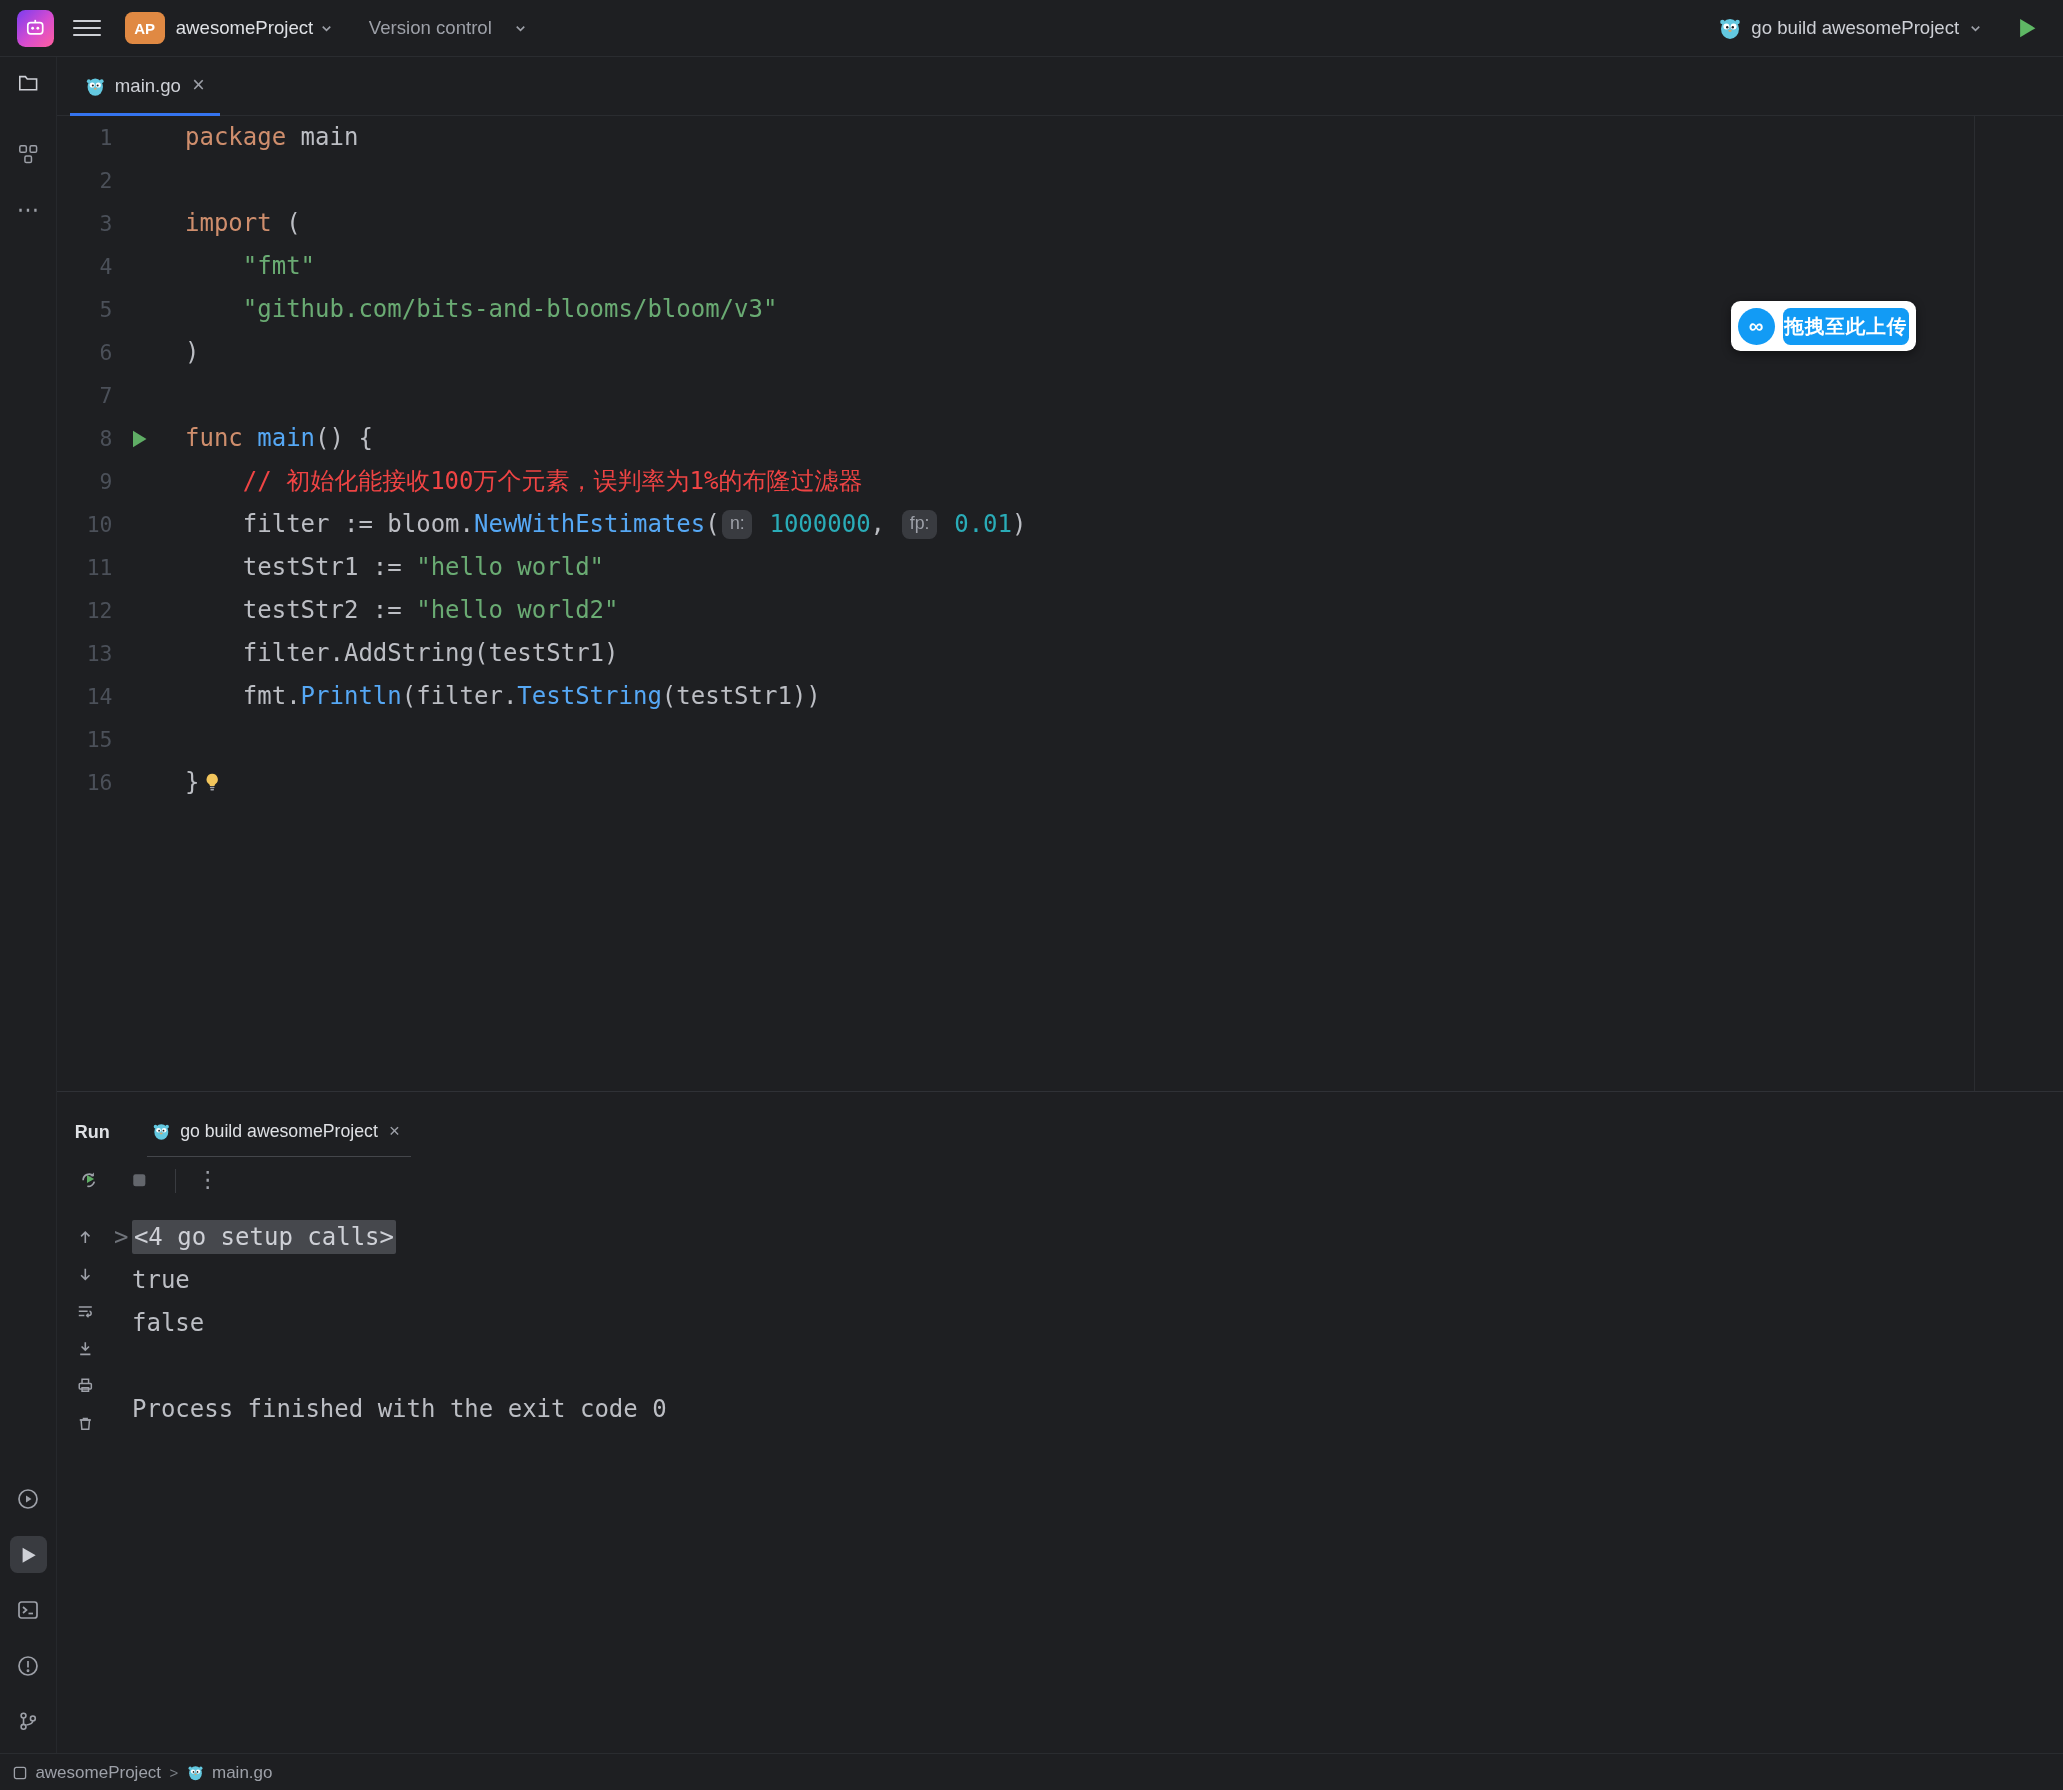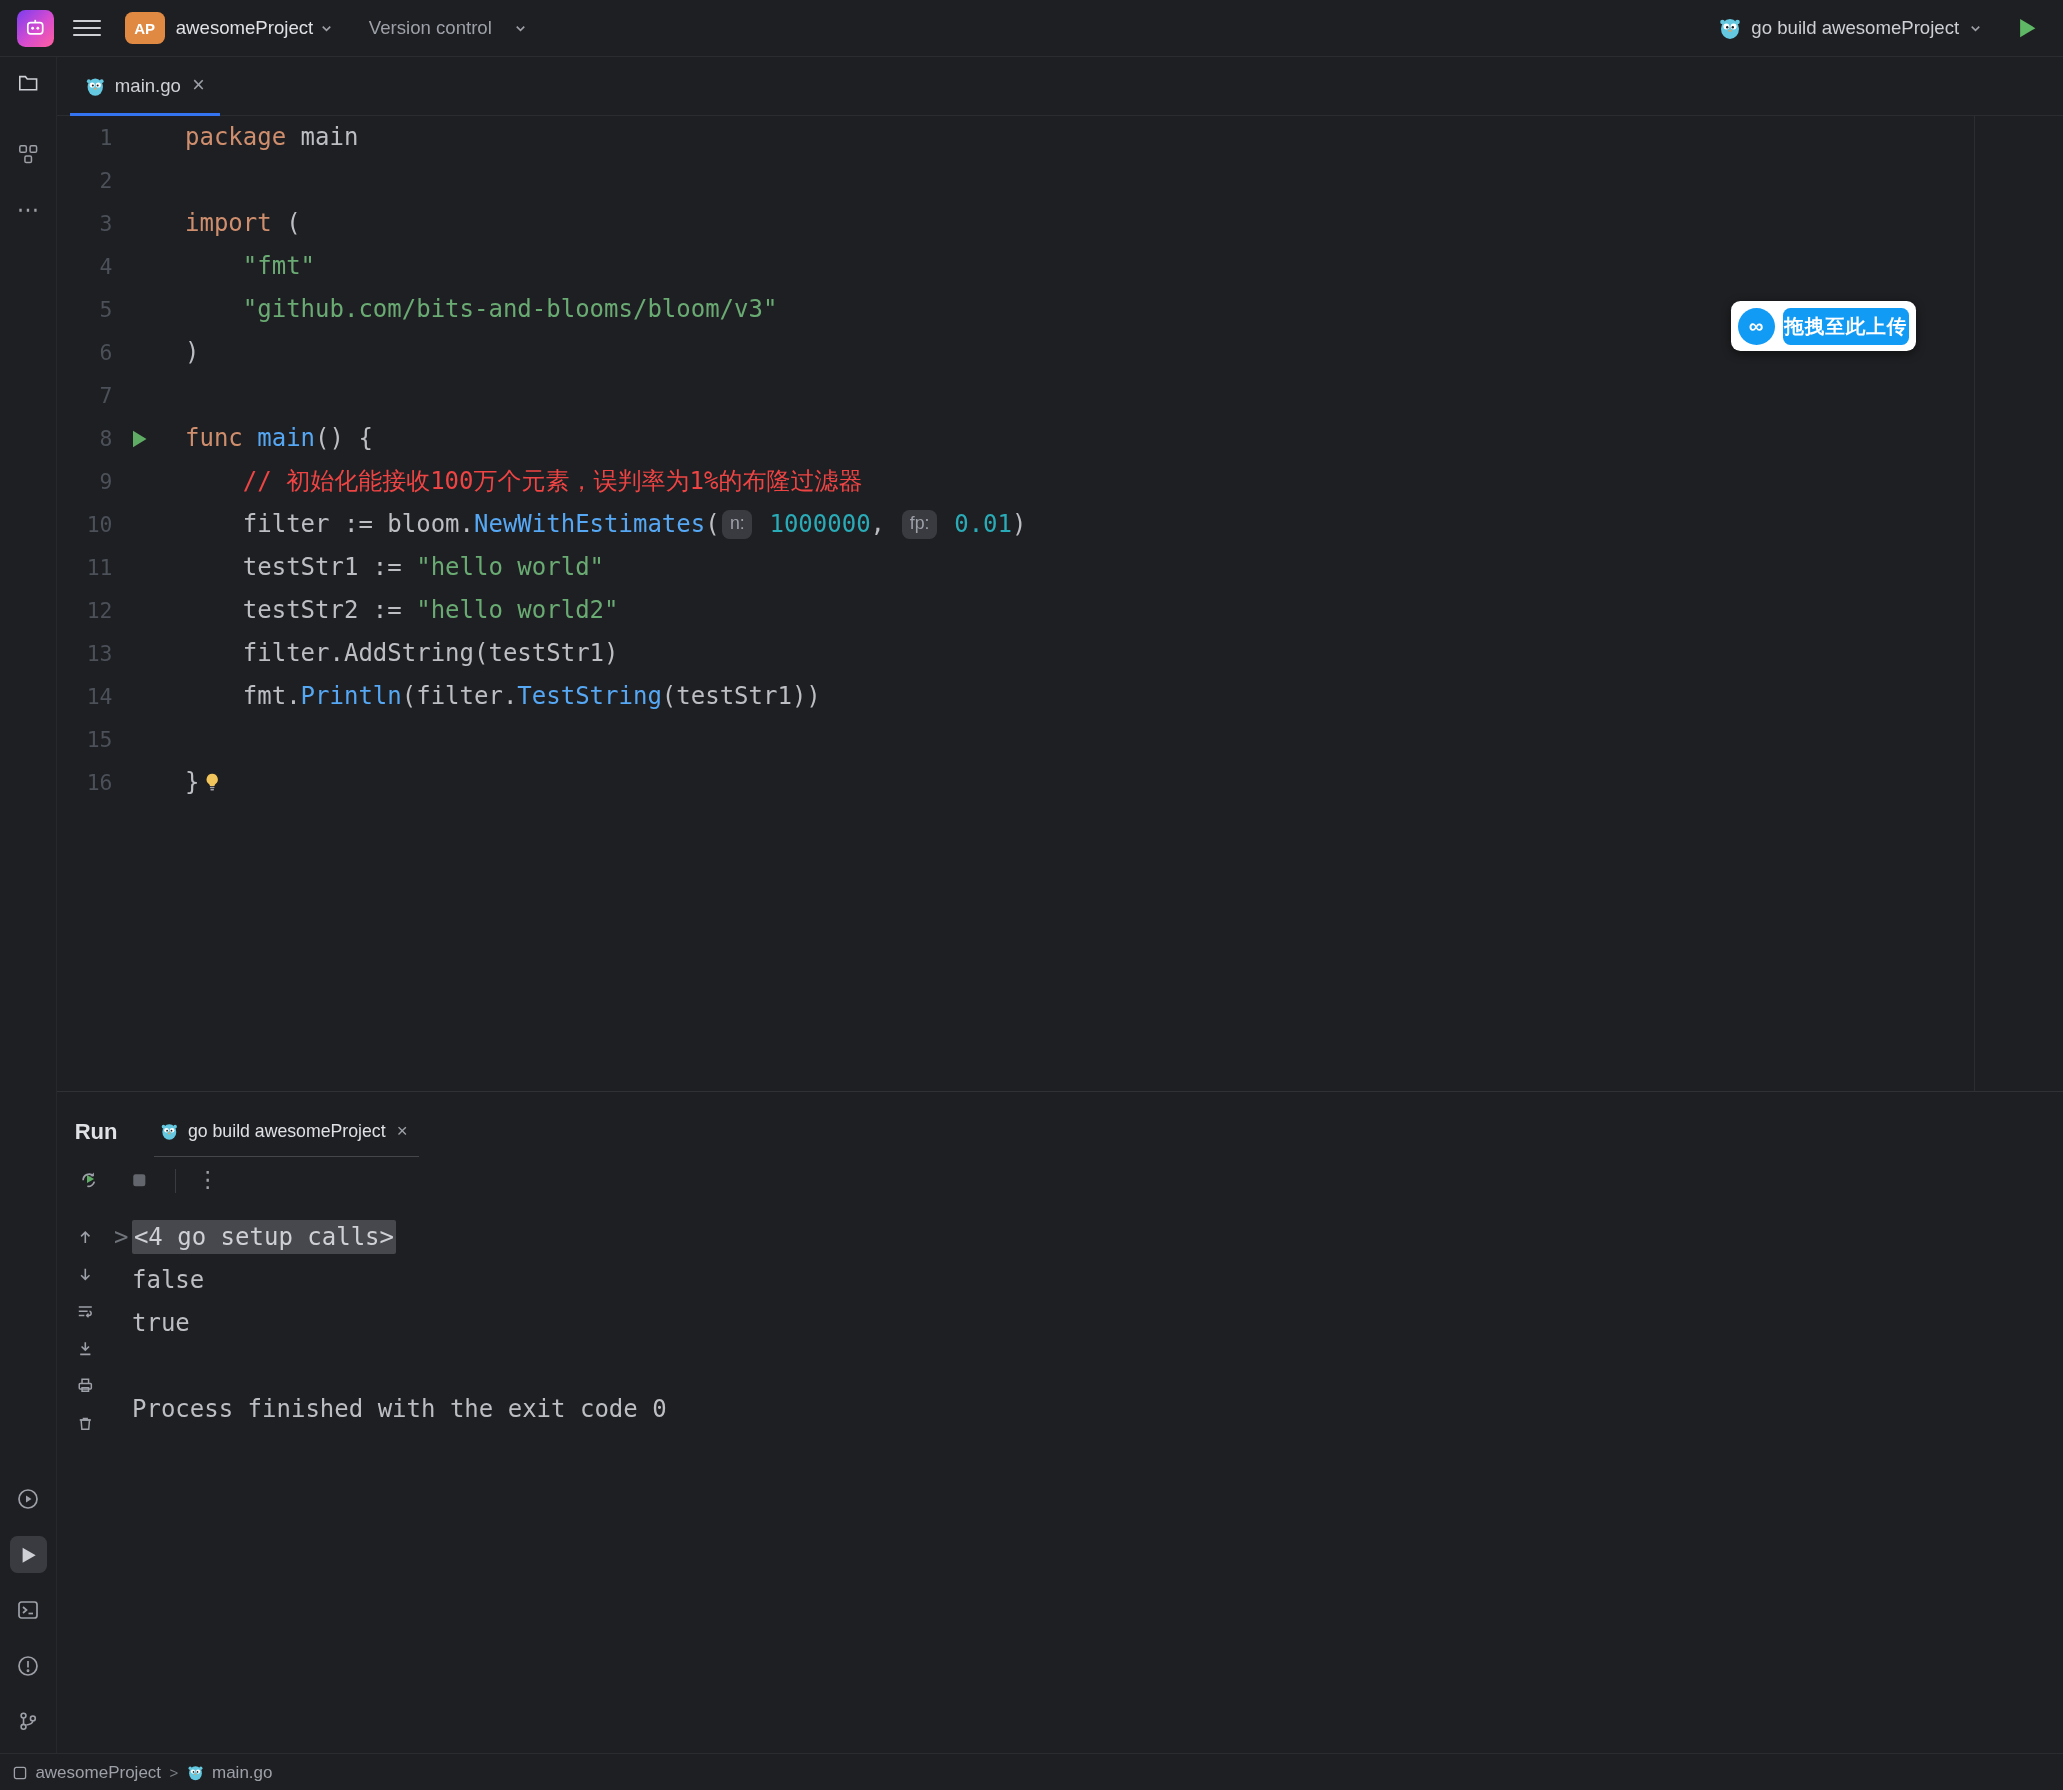--- a/index.html
+++ b/index.html
@@ -67,21 +67,21 @@
             border-radius:9.3px; display:flex; align-items:center; padding:0 7.5px 0 6.5px; gap:8.4px;
             box-shadow:0 2.8px 9.3px rgba(0,0,0,.45); cursor:pointer; }
   .upload-circle { width:37px; height:37px; border-radius:50%; background:#129bf5; color:#fff;
                    display:grid; place-items:center; font-size:20.5px; font-weight:700; }
   .upload-label { flex:1; height:37px; background:#129bf5; border-radius:7.5px; color:#fff;
                   display:grid; place-items:center; font-size:19.6px; font-weight:600; letter-spacing:0.9px; }
 
   
   .runpanel { flex:1 1 auto; position:relative; min-height:0; }
   .rp-head { display:flex; align-items:center; height:65px; padding-top:15px; }
-  .rp-title { margin-left:17.7px; font-size:22px; font-weight:600; color:#dfe1e5; }
+  .rp-title { margin-left:17.7px; font-size:18px; font-weight:600; color:#dfe1e5; }
   .rp-tab { margin-left:37px; height:50px; display:flex; align-items:center; gap:9.3px;
             padding:0 11.2px 0 5.6px; border-bottom:1.9px solid #44464b; cursor:pointer; }
   .rp-tab-label { font-size:17.7px; color:#dfe1e5; }
   .rp-tools { display:flex; align-items:center; height:47px; margin-left:17px; gap:20.5px; }
   .rp-sep { width:0.9px; height:24px; background:#393b40; }
   .kebab { color:#9da0a8; font-size:22.4px; line-height:1; cursor:pointer; }
   .toolbtn { display:grid; place-items:center; width:30px; height:30px; border-radius:5.6px; cursor:pointer; }
 
   .rp-mini { position:absolute; left:0; top:132px; width:57px; display:flex; flex-direction:column; align-items:center; gap:11.2px; }
   .minibtn { width:26px; height:26px; display:grid; place-items:center; border-radius:5.6px; cursor:pointer; }
@@ -401,22 +401,22 @@
           <div class="minibtn">
             <svg width="18.6" height="18.6" viewBox="0 0 20 20" fill="none" stroke="#9da0a8" stroke-width="1.6">
               <path d="M5.5 6.5h9l-.8 10h-7.4z"></path>
                 <path d="M4 6.5h12M8 6.5V4.8h4v1.7"></path>
             </svg>
           </div>
         </div>
 
         <div class="console">
             <div class="cline"><span class="prompt">&gt;</span><span class="fold">&lt;4 go setup calls&gt;</span></div>
+            <div class="cline"><span>true</span></div>
             <div class="cline"><span>false</span></div>
-            <div class="cline"><span>true</span></div>
             <div class="cline"><span></span></div>
             <div class="cline"><span>Process finished with the exit code 0</span></div>
           </div>
       </div>
     </div>
   </div>
 
   <div class="statusbar">
     <span>
       <svg width="14" height="14" viewBox="0 0 15 15">

